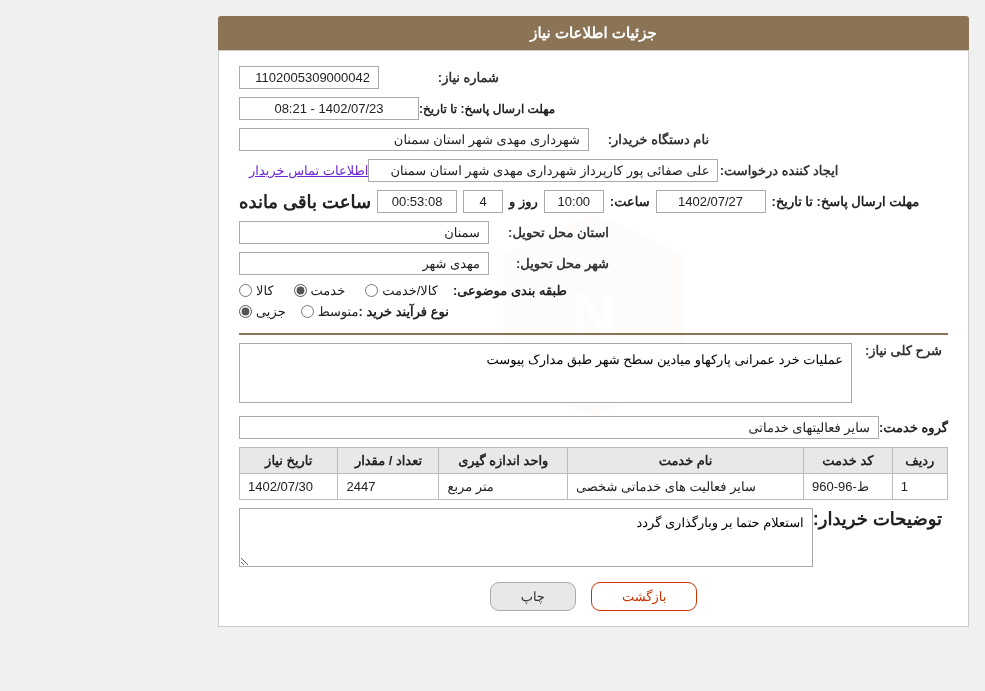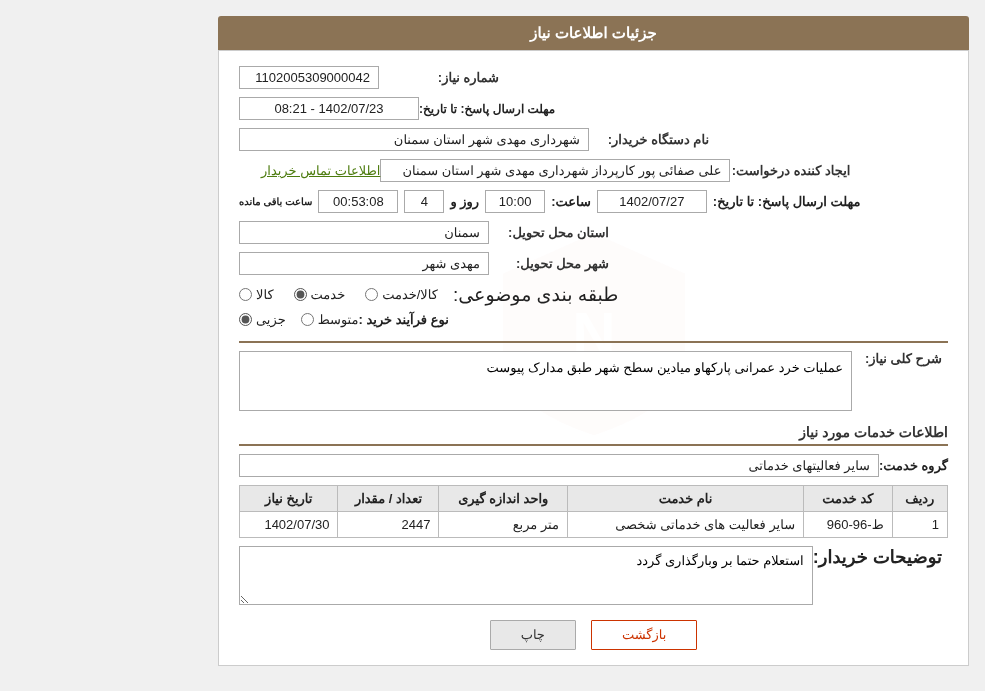--- a/index.html
+++ b/index.html
@@ -94,24 +94,24 @@
     }
     .datetime-value {
       border: 1px solid #aaa;
       background: #fff;
       padding: 3px 8px;
       font-size: 13px;
       min-width: 180px;
       text-align: center;
     }
     .contact-link {
-      color: #4d7c0f;
+      color: #6d28d9;
       text-decoration: underline;
       cursor: pointer;
-      margin-left: 22px;
+      margin-left: 10px;
       font-size: 13px;
     }
     .deadline-row {
       display: flex;
       flex-direction: row;
       align-items: center;
       justify-content: flex-end;
       margin-bottom: 8px;
       gap: 6px;
     }
@@ -133,22 +133,22 @@
     }
     .radio-row {
       display: flex;
       flex-direction: row;
       align-items: center;
       justify-content: flex-end;
       margin-bottom: 6px;
       gap: 15px;
     }
     .radio-label-main {
-      font-weight: normal;
-      font-size: 19px;
+      font-weight: bold;
+      font-size: 13px;
       white-space: nowrap;
       margin-right: 6px;
     }
     .radio-group {
       display: flex;
       flex-direction: row;
       gap: 20px;
       align-items: center;
     }
     .radio-item {
@@ -238,21 +238,21 @@
       background: #e8e8e8;
       border: 1px solid #bbb;
       padding: 5px 8px;
       text-align: center;
       font-size: 13px;
       font-weight: bold;
     }
     .table-container td {
       border: 1px solid #bbb;
       padding: 5px 8px;
-      text-align: right;
+      text-align: left;
       font-size: 13px;
       background: #fff;
     }
     .buyer-desc-row {
       display: flex;
       flex-direction: row;
       align-items: flex-start;
       margin-top: 6px;
     }
     .buyer-desc-label {
@@ -276,24 +276,24 @@
     .btn-row {
       display: flex;
       flex-direction: row;
       justify-content: center;
       gap: 15px;
       margin-top: 15px;
     }
     .btn {
       padding: 6px 30px;
       font-size: 13px;
-      font-family: Liberation Serif, serif;
+      font-family: Liberation Sans, sans-serif;
       border: 1px solid #aaa;
       cursor: pointer;
-      border-radius: 1px;
+      border-radius: 9px;
     }
     .btn-print {
       background: #e8e8e8;
       color: #333;
     }
     .btn-back {
       background: #fff;
       color: #cc3300;
       border: 1px solid #cc3300;
     }
@@ -346,21 +346,21 @@
       </div>
 
       <div class="deadline-row">
         <span class="deadline-label">مهلت ارسال پاسخ: تا تاریخ:</span>
         <div class="small-box" style="min-width:110px;">1402/07/27</div>
         <span style="font-size:13px;font-weight:bold;">ساعت:</span>
         <div class="small-box" style="min-width:60px;">10:00</div>
         <span style="font-size:13px;font-weight:bold;text-align:right;">روز و</span>
         <div class="small-box" style="min-width:40px;">4</div>
         <div class="small-box" style="min-width:80px;background:#fff;">00:53:08</div>
-        <span style="font-size:10px;font-weight:bold;text-align:right;">ساعت باقی مانده</span>
+        <span style="font-size:18px;font-weight:bold;text-align:right;">ساعت باقی مانده</span>
       </div>
 
       <div class="info-row">
         <span class="label">استان محل تحویل:</span>
         <div class="value-box medium">سمنان</div>
       </div>
 
       <div class="info-row">
         <span class="label">شهر محل تحویل:</span>
         <div class="value-box medium">مهدی شهر</div>
@@ -402,21 +402,20 @@
 
       <div class="section-divider"></div>
       <div style="display:flex;flex-direction:row;align-items:flex-start;margin-bottom:8px;">
         <span class="label" style="min-width:90px;">شرح کلی نیاز:</span>
         <div style="flex:1;">
           <textarea class="description-box" readonly="" rows="2" style="width: 100%;">عملیات خرد عمرانی پارکهاو میادین سطح شهر طبق مدارک پیوست</textarea>
         </div>
       </div>
 
       <div class="services-section">
-        <div class="services-title">اطلاعات خدمات مورد نیاز</div>
         <div class="group-row">
           <span class="group-label">گروه خدمت:</span>
           <div class="group-value">سایر فعالیتهای خدماتی</div>
         </div>
 
         <table class="table-container">
           <thead>
             <tr>
               <th>ردیف</th>
               <th>کد خدمت</th>

